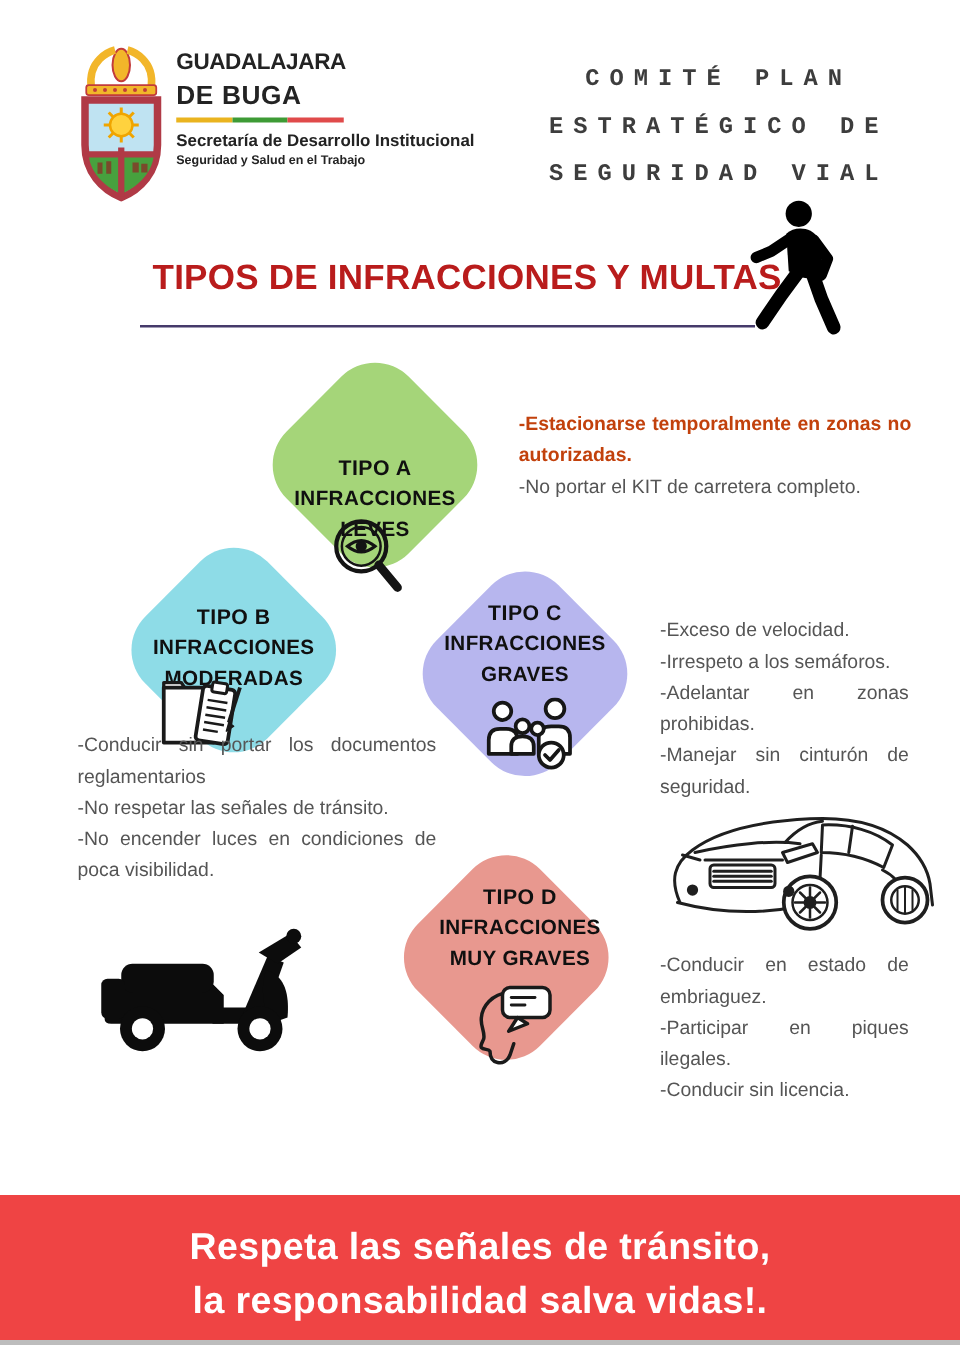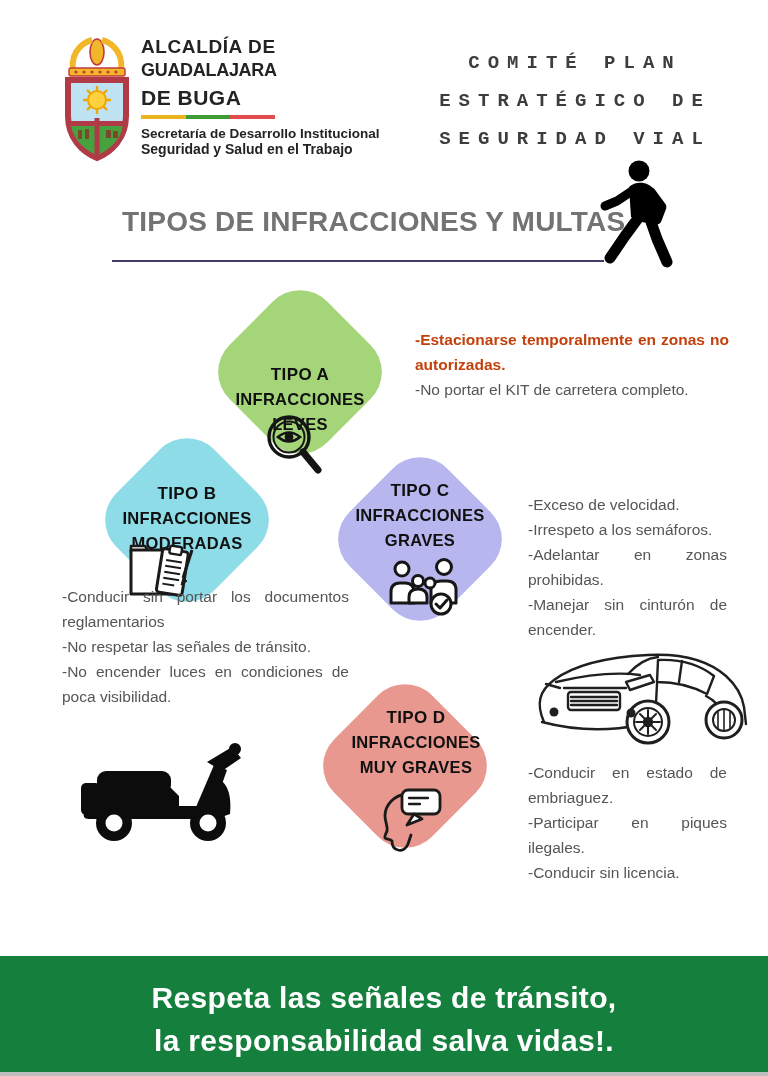--- a/index.html
+++ b/index.html
@@ -8,29 +8,29 @@
 
   
   .crest{position:absolute;left:50px;top:28px;width:94px;height:134px;}
   .logo-text{position:absolute;left:141px;top:36px;color:#232323;}
   .logo-l1{font-size:19px;font-weight:bold;letter-spacing:.6px;line-height:21px;}
   .logo-l2{font-size:18px;font-weight:bold;letter-spacing:-0.3px;line-height:27px;}
   .logo-l3{font-size:21px;font-weight:bold;letter-spacing:.5px;line-height:27px;}
   .flagbar{display:flex;width:134px;height:4px;margin-top:4px;}
   .flagbar div{height:4px;width:45px;}
   .logo-dept{font-size:13.5px;font-weight:bold;margin-top:7px;line-height:15px;}
-  .logo-subdept{font-size:14px;font-weight:bold;margin-top:2px;line-height:13px;}
+  .logo-subdept{font-size:10px;font-weight:bold;margin-top:2px;line-height:13px;}
 
   .committee{position:absolute;left:415px;top:44px;width:320px;text-align:center;
              font-family:"Liberation Mono","DejaVu Sans Mono",monospace;
              font-size:19px;font-weight:bold;color:#3d3d3d;letter-spacing:8px;line-height:38px;}
 
   
   .main-title{position:absolute;left:122px;top:206px;font-size:28px;font-weight:bold;
-              color:#737373;letter-spacing:.2px;}
+              color:#b91c1c;letter-spacing:.2px;}
   .title-underline{position:absolute;left:112px;top:260px;width:492px;height:2px;}
   .pedestrian{position:absolute;left:598px;top:160px;width:76px;height:112px;}
 
   
   .diamond{position:absolute;width:138px;height:138px;border-radius:38px;transform:rotate(45deg);}
   .dA{left:231px;top:303px;}
   .dB{left:118px;top:451px;}
   .dC{left:351px;top:470px;}
   .dD{left:336px;top:697px;}
 
@@ -98,21 +98,20 @@
       <rect x="28" y="102" width="4" height="9"></rect>
         <rect x="35" y="101" width="4" height="10"></rect>
       <rect x="56" y="102" width="5" height="8"></rect>
         <rect x="63" y="103" width="5" height="7"></rect>
     </g>
     <rect x="44.5" y="90" width="5" height="39" fill="#b03a46"></rect>
     <rect x="20" y="93" width="54" height="5" fill="#b03a46"></rect>
   </svg>
 
   <div class="logo-text">
-    <div class="logo-l1">ALCALDÍA DE</div>
     <div class="logo-l2">GUADALAJARA</div>
     <div class="logo-l3">DE BUGA</div>
     <div class="flagbar">
       <div style="background-color: rgb(234, 180, 31);"></div>
       <div style="background-color: rgb(62, 155, 53);"></div>
       <div style="background-color: rgb(224, 75, 75);"></div>
     </div>
     <div class="logo-dept">Secretaría de Desarrollo Institucional</div>
     <div class="logo-subdept">Seguridad y Salud en el Trabajo</div>
   </div>
@@ -228,21 +227,21 @@
   </div>
   <div class="notes notesB">
     <p>-Conducir sin portar los documentos reglamentarios</p>
     <p>-No respetar las señales de tránsito.</p>
     <p>-No encender luces en condiciones de poca visibilidad.</p>
   </div>
   <div class="notes notesC">
     <p>-Exceso de velocidad.</p>
     <p>-Irrespeto a los semáforos.</p>
     <p>-Adelantar en zonas prohibidas.</p>
-    <p>-Manejar sin cinturón de encender.</p>
+    <p>-Manejar sin cinturón de seguridad.</p>
   </div>
   <div class="notes notesD">
     <p>-Conducir en estado de embriaguez.</p>
     <p>-Participar en piques ilegales.</p>
     <p>-Conducir sin licencia.</p>
   </div>
 
   <svg class="car" viewBox="0 0 236 120">
     <g stroke="#1f1f1f" fill="none" stroke-width="2.4" stroke-linecap="round" stroke-linejoin="round">
       <path d="M16 92 C8 74 11 61 26 50 C46 35 80 27 120 25 C158 23 182 32 198 46 C208 55 214 65 216 77 L218 94"></path>
@@ -291,21 +290,21 @@
       <path d="M133 28 L158 13 L167 24 L148 37 Z"></path>
       <circle cx="161" cy="15" r="6"></circle>
       <path d="M139 42 C152 46 158 58 156 80 L142 85 C135 68 135 52 139 42 Z"></path>
       <circle cx="40" cy="89" r="18"></circle>
       <circle cx="134" cy="89" r="18"></circle>
     </g>
     <circle cx="40" cy="89" r="8.5" fill="#fff"></circle>
     <circle cx="134" cy="89" r="8.5" fill="#fff"></circle>
   </svg>
 
-  <div class="footer" style="background-color: #15803d;">
+  <div class="footer" style="background-color: #ef4444;">
     <div class="footer-text" style="color: rgb(255, 255, 255);">
       <div>Respeta las señales de tránsito,</div>
       <div>la responsabilidad salva vidas!.</div>
     </div>
     <div class="edge-strip"></div>
   </div>
 
 </div>
 
 </body></html>

